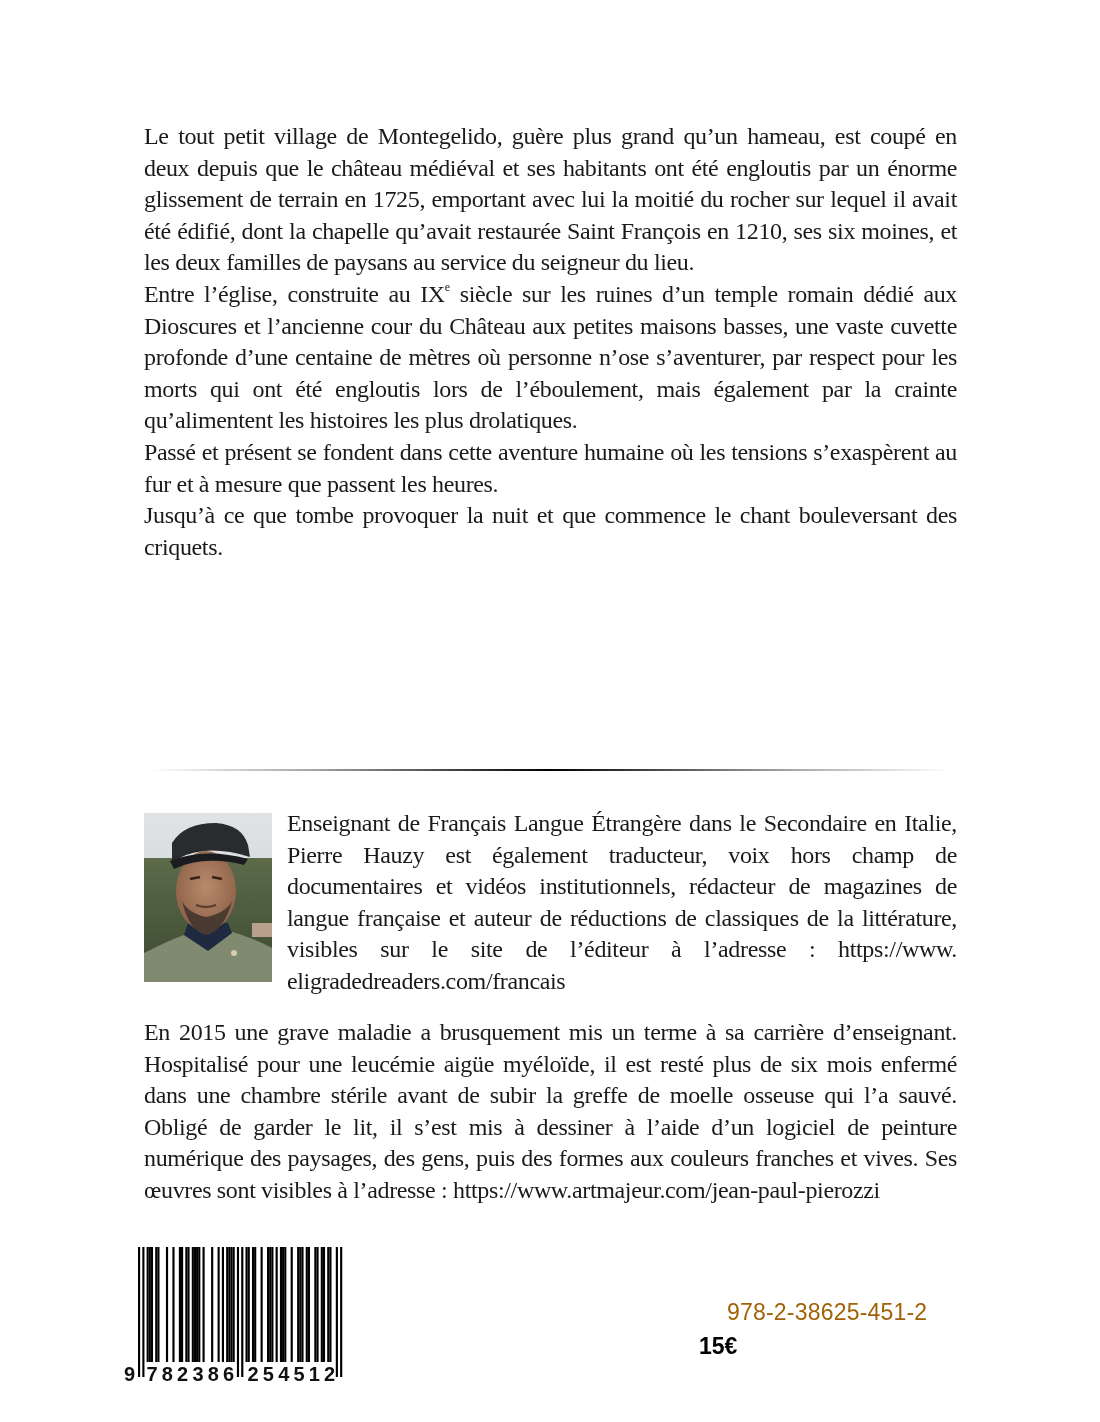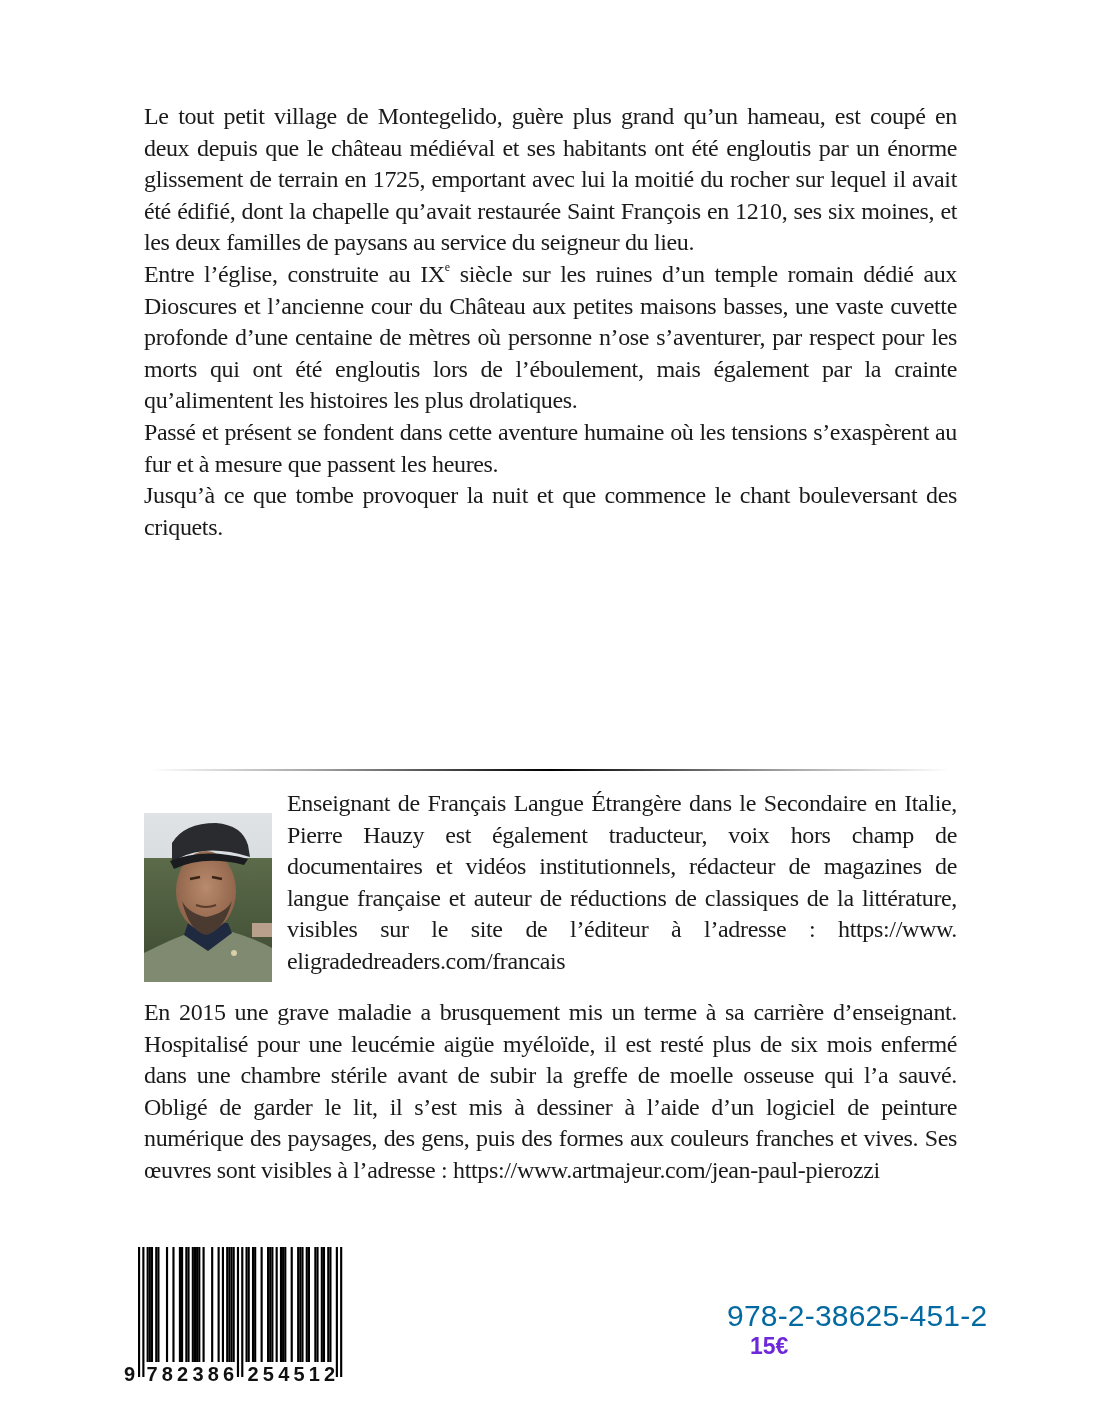--- a/index.html
+++ b/index.html
@@ -6,46 +6,47 @@
   body { width: 1100px; height: 1422px; position: relative; overflow: hidden; }
   .page { position: absolute; left: 0; top: 0; width: 1100px; height: 1422px; background: #fff; }
   .text-block {
     position: absolute;
     font-family: "Liberation Serif", "DejaVu Serif", serif;
     color: #1a1a1a;
     font-size: 24px;
     line-height: 31.6px;
     text-align: justify;
     letter-spacing: -0.35px;
+    margin-top: 20px;
   }
   .text-block p { margin: 0; text-align: justify; text-align-last: left; }
   .summary { left: 144px; top: 101px; width: 813px; }
   sup.ord { font-size: 12px; vertical-align: 11px; line-height: 0; }
   .divider {
     position: absolute; left: 150px; top: 769px; width: 800px; height: 2px;
     background: linear-gradient(to right, rgba(0,0,0,0) 0%, rgba(0,0,0,0.35) 20%, #000 50%, rgba(0,0,0,0.35) 80%, rgba(0,0,0,0) 100%);
   }
   .author-photo {
     position: absolute; left: 144px; top: 813px; width: 128px; height: 169px;
     overflow: hidden;
   }
   .bio-side { left: 287px; top: 788px; width: 670px; }
   .bio-full { left: 144px; top: 997px; width: 813px; }
   .barcode { position: absolute; left: 122px; top: 1245px; width: 230px; height: 140px; }
   .barcode svg { display: block; }
   .publisher-logo { position: absolute; left: 495px; top: 1282px; width: 150px; height: 90px; }
   .isbn {
     position: absolute; left: 727px; top: 1299px;
     font-family: "Liberation Sans", "DejaVu Sans", sans-serif;
-    font-size: 30px; color: #0369a1; letter-spacing: 0.2px;
+    font-size: 23px; color: #a16207; letter-spacing: 0.2px;
   }
   .price {
-    position: absolute; left: 750px; top: 1333px;
+    position: absolute; left: 699px; top: 1333px;
     font-family: "Liberation Sans", "DejaVu Sans", sans-serif;
-    font-size: 23px; font-weight: bold; color: #6d28d9;
+    font-size: 23px; font-weight: bold; color: #000000;
   }
 </style>
 </head>
 <body>
 
 <div class="page">
 
   <div class="text-block summary">
     <p>Le tout petit village de Montegelido, guère plus grand qu’un hameau, est coupé en deux depuis que le château médiéval et ses habitants ont été engloutis par un énorme glissement de terrain en 1725, emportant avec lui la moitié du rocher sur lequel il avait été édifié, dont la chapelle qu’avait restaurée Saint François en 1210, ses six moines, et les deux familles de paysans au service du seigneur du lieu.</p>
     <p><span>Entre l’église, construite au IX</span><sup class="ord">e</sup><span> siècle sur les ruines d’un temple romain dédié aux Dioscures et l’ancienne cour du Château aux petites maisons basses, une vaste cuvette profonde d’une centaine de mètres où personne n’ose s’aventurer, par respect pour les morts qui ont été engloutis lors de l’éboulement, mais également par la crainte qu’alimentent les histoires les plus drolatiques.</span></p>

